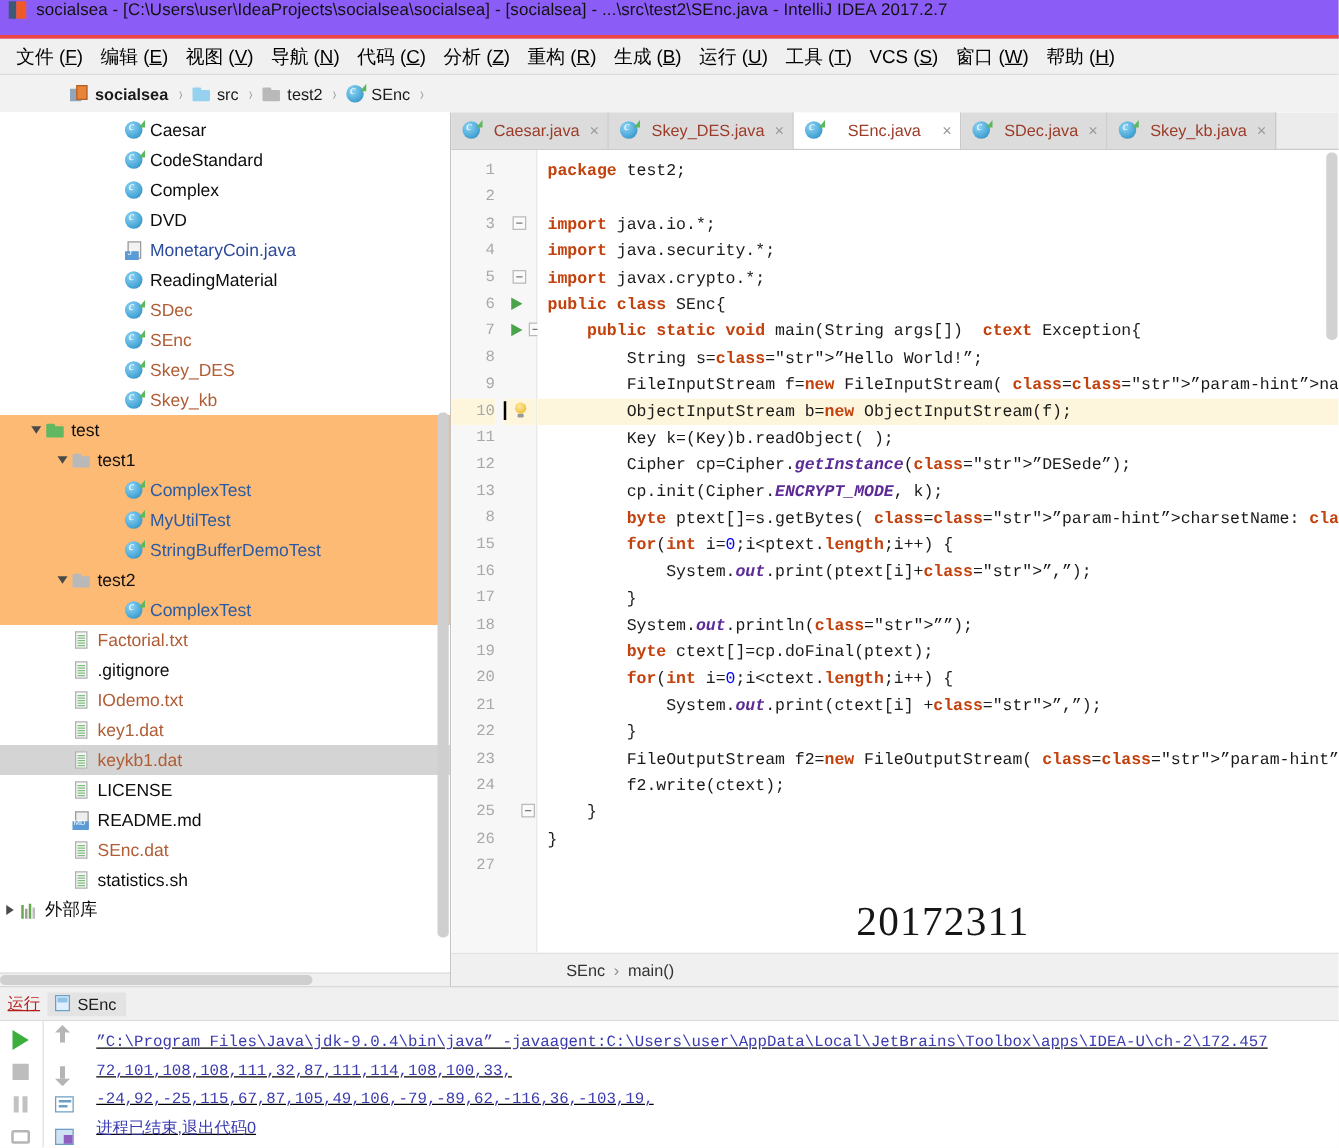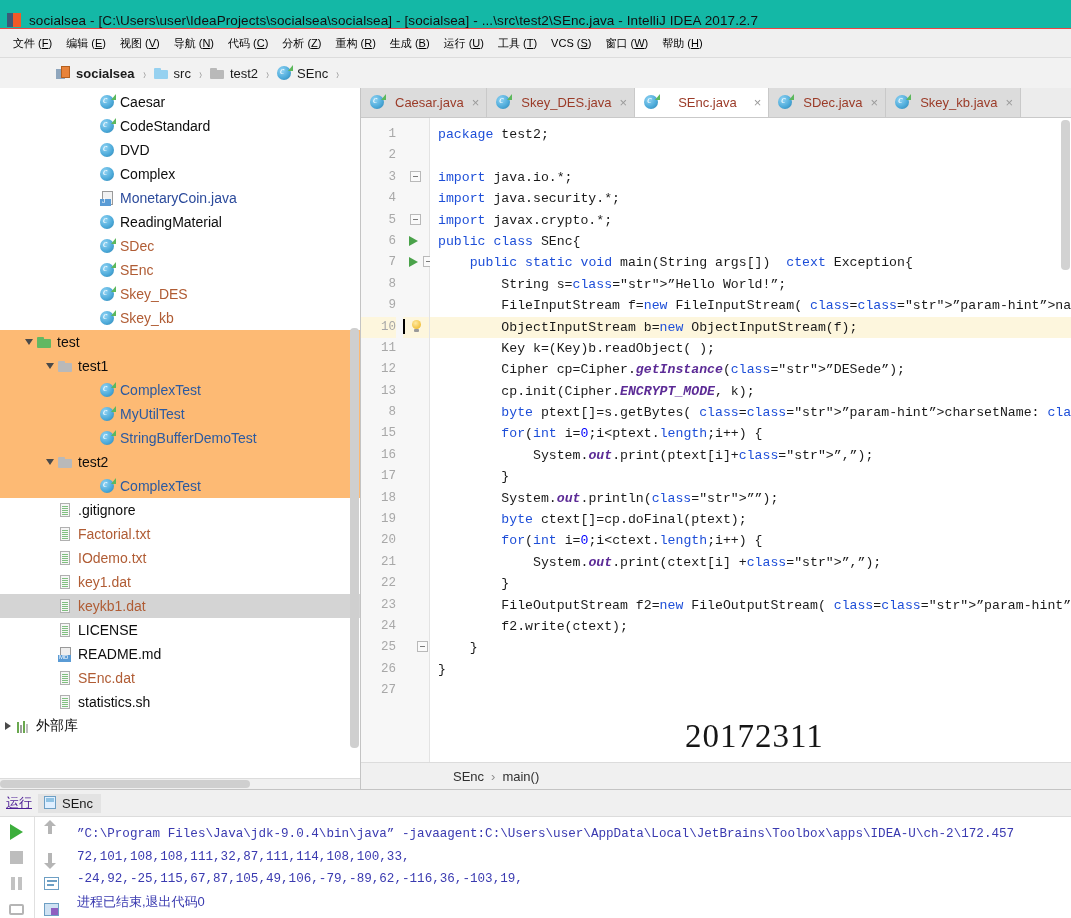--- a/index.html
+++ b/index.html
@@ -14,26 +14,26 @@
     position: relative;
     width: 1071px; height: 918px;
     display: flex;
     flex-direction: column;
     background: #f2f2f2;
   }
 
   
   .titlebar {
     height: 28px;
-    background: #14b8a6;
-    display: flex;
-    align-items: flex-end;
+    background: #8b5cf6;
+    display: flex;
+    align-items: flex-start;
     padding-left: 6px;
     flex: 0 0 28px;
-    border-bottom: 1px solid #ef4444;
+    border-bottom: 3px solid #ef4444;
   }
   .title-icon {
     width: 16px; height: 16px;
     margin-right: 7px;
     position: relative;
     flex: 0 0 16px;
   }
   .title-icon .ti-a {
     position: absolute; left: 1px; top: 1px;
     width: 6px; height: 14px; background: #3c5a78;
@@ -53,21 +53,21 @@
   .menubar {
     height: 28px;
     background: #f0f0f0;
     display: flex;
     align-items: center;
     padding-left: 6px;
     flex: 0 0 28px;
     border-bottom: 1px solid #dcdcdc;
   }
   .menu-item {
-    font-size: 11px;
+    font-size: 15px;
     color: #000;
     padding: 2px 7px;
     white-space: nowrap;
     cursor: default;
   }
   .menu-item u { text-decoration: underline; }
 
   
   .crumbbar {
     height: 30px;
@@ -353,21 +353,21 @@
   .cline {
     height: 21.4px; line-height: 21.4px;
     font-family: "Liberation Mono", monospace;
     font-size: 13.2px;
     white-space: pre;
     color: #1a1a1a;
     padding-left: 8px;
   }
   .cline.hl { background: #fdf6dd; }
 
-  .kw  { color: #1d4ed8; font-weight: normal; }
+  .kw  { color: #c2410c; font-weight: bold; }
   .num { color: #0000ff; }
   .stat{ color: #5c2b96; font-style: italic; font-weight: bold; }
 
   .watermark {
     position: absolute;
     left: 255px; top: 600px;
     font-family: "Liberation Serif", serif;
     font-size: 33px;
     color: #161616;
     letter-spacing: 1px;
@@ -397,21 +397,21 @@
     background: #fff;
     border-top: 1px solid #c4c4c4;
   }
   .run-header {
     height: 26px; flex: 0 0 26px;
     background: #f0f0f0;
     display: flex; align-items: center;
     padding-left: 6px; gap: 6px;
     border-bottom: 1px solid #dcdcdc;
   }
-  .run-header .rh-label { font-size: 13px; color:#4c1d95;text-decoration:underline; }
+  .run-header .rh-label { font-size: 13px; color:#b91c1c;text-decoration:underline; }
   .run-tab {
     display:flex; align-items:center; gap:5px;
     padding: 2px 8px 2px 5px;
     background:#e3e3e3;
     font-size:13px; color:#1a1a1a;
   }
   .ico-runcfg { width:14px;height:14px;position:relative;}
   .ico-runcfg .p{position:absolute;left:1px;top:0;width:12px;height:13px;background:#dfefff;border:1px solid #6d9fc4;box-sizing:border-box;}
   .ico-runcfg .q{position:absolute;left:3px;top:2px;width:8px;height:4px;background:#8fc2e3;}
 
@@ -444,20 +444,21 @@
   .tb-wrap .w2{position:absolute;left:2px;top:6px;width:7px;height:2px;background:#6d9fc4;}
   .tb-print { position:absolute; left:2px; top:3px; width:15px;height:13px;background:#cfe2f3;border:1px solid #6d9fc4;box-sizing:border-box;}
   .tb-print .s{position:absolute;right:0;bottom:0;width:7px;height:7px;background:#8e5fc0;}
 
   .console {
     flex: 1 1 auto;
     padding: 6px 0 0 8px;
     overflow: hidden;
     min-width: 0;
     background: #fff;
+    text-decoration: underline;
   }
   .cons-line {
     font-family: "Liberation Mono", monospace;
     font-size: 12.6px;
     line-height: 22.5px;
     white-space: pre;
     color: #3a3ab0;
   }
   .cons-line.cjk { font-family: "Liberation Sans", sans-serif; font-size: 13px;}
 </style>
@@ -547,29 +548,29 @@
               <span class="c2"></span>
             </span>
             <span class="tlabel ">CodeStandard</span>
           </div>
           <div class="trow">
             <span style="display:inline-block;width:84px;flex:0 0 84px"></span>
             <span class="twist"></span>
             <span class="mini ico-class plain">
               <span class="c1"></span>
             </span>
+            <span class="tlabel ">Complex</span>
+          </div>
+          <div class="trow">
+            <span style="display:inline-block;width:84px;flex:0 0 84px"></span>
+            <span class="twist"></span>
+            <span class="mini ico-class plain">
+              <span class="c1"></span>
+            </span>
             <span class="tlabel ">DVD</span>
-          </div>
-          <div class="trow">
-            <span style="display:inline-block;width:84px;flex:0 0 84px"></span>
-            <span class="twist"></span>
-            <span class="mini ico-class plain">
-              <span class="c1"></span>
-            </span>
-            <span class="tlabel ">Complex</span>
           </div>
           <div class="trow">
             <span style="display:inline-block;width:84px;flex:0 0 84px"></span>
             <span class="twist"></span>
             <span class="mini ico-jfile">
               <span class="p"></span>
               <span class="b"></span>
             </span>
             <span class="tlabel blue">MonetaryCoin.java</span>
           </div>
@@ -690,34 +691,34 @@
             <span style="display:inline-block;width:42px;flex:0 0 42px"></span>
             <span class="twist"></span>
             <span class="mini ico-file">
               <span class="p"></span>
               <span class="l l1"></span>
               <span class="l l2"></span>
               <span class="l l3"></span>
               <span class="l l4"></span>
               <span class="l l5"></span>
             </span>
-            <span class="tlabel ">.gitignore</span>
+            <span class="tlabel orange">Factorial.txt</span>
           </div>
           <div class="trow">
             <span style="display:inline-block;width:42px;flex:0 0 42px"></span>
             <span class="twist"></span>
             <span class="mini ico-file">
               <span class="p"></span>
               <span class="l l1"></span>
               <span class="l l2"></span>
               <span class="l l3"></span>
               <span class="l l4"></span>
               <span class="l l5"></span>
             </span>
-            <span class="tlabel orange">Factorial.txt</span>
+            <span class="tlabel ">.gitignore</span>
           </div>
           <div class="trow">
             <span style="display:inline-block;width:42px;flex:0 0 42px"></span>
             <span class="twist"></span>
             <span class="mini ico-file">
               <span class="p"></span>
               <span class="l l1"></span>
               <span class="l l2"></span>
               <span class="l l3"></span>
               <span class="l l4"></span>

